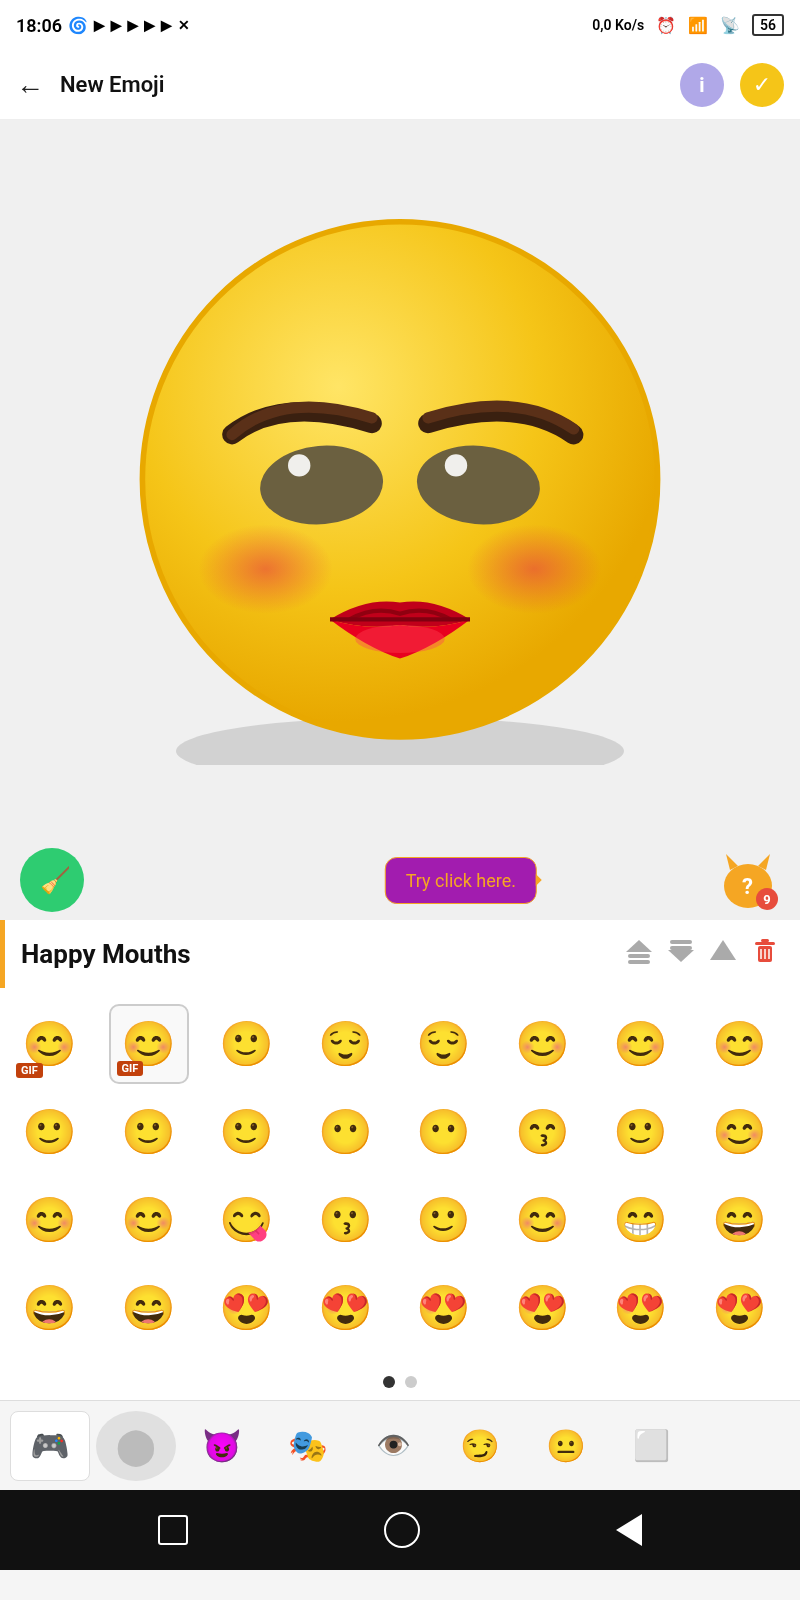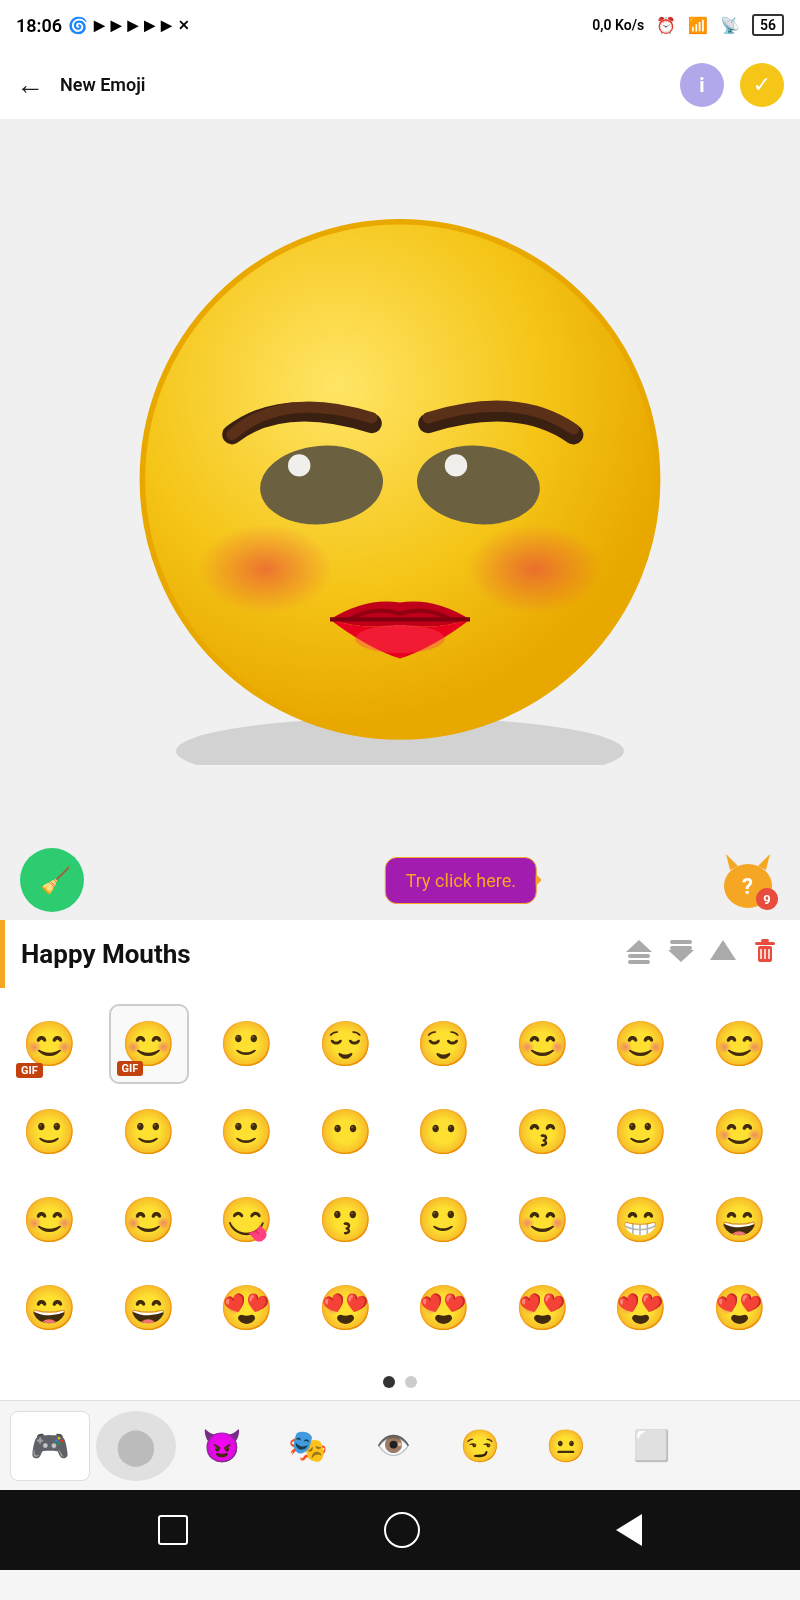--- a/index.html
+++ b/index.html
@@ -31,21 +31,21 @@
       background: #fff;
       height: 70px;
       display: flex;
       align-items: center;
       padding: 0 16px;
       justify-content: space-between;
       border-bottom: 1px solid #eee;
     }
     .top-nav-left { display: flex; align-items: center; gap: 16px; }
     .back-btn { font-size: 28px; color: #222; cursor: pointer; }
-    .page-title { font-size: 18px; font-weight: 600; color: #111; }
+    .page-title { font-size: 22px; font-weight: 600; color: #111; }
     .top-nav-right { display: flex; align-items: center; gap: 16px; }
     .info-btn {
       width: 44px; height: 44px; border-radius: 50%;
       background: #b0a8e8; display: flex; align-items: center; justify-content: center;
       color: #fff; font-size: 20px; font-weight: bold; cursor: pointer;
     }
     .confirm-btn {
       width: 44px; height: 44px; border-radius: 50%;
       background: #f5c518; display: flex; align-items: center; justify-content: center;
       color: #fff; font-size: 22px; cursor: pointer;

